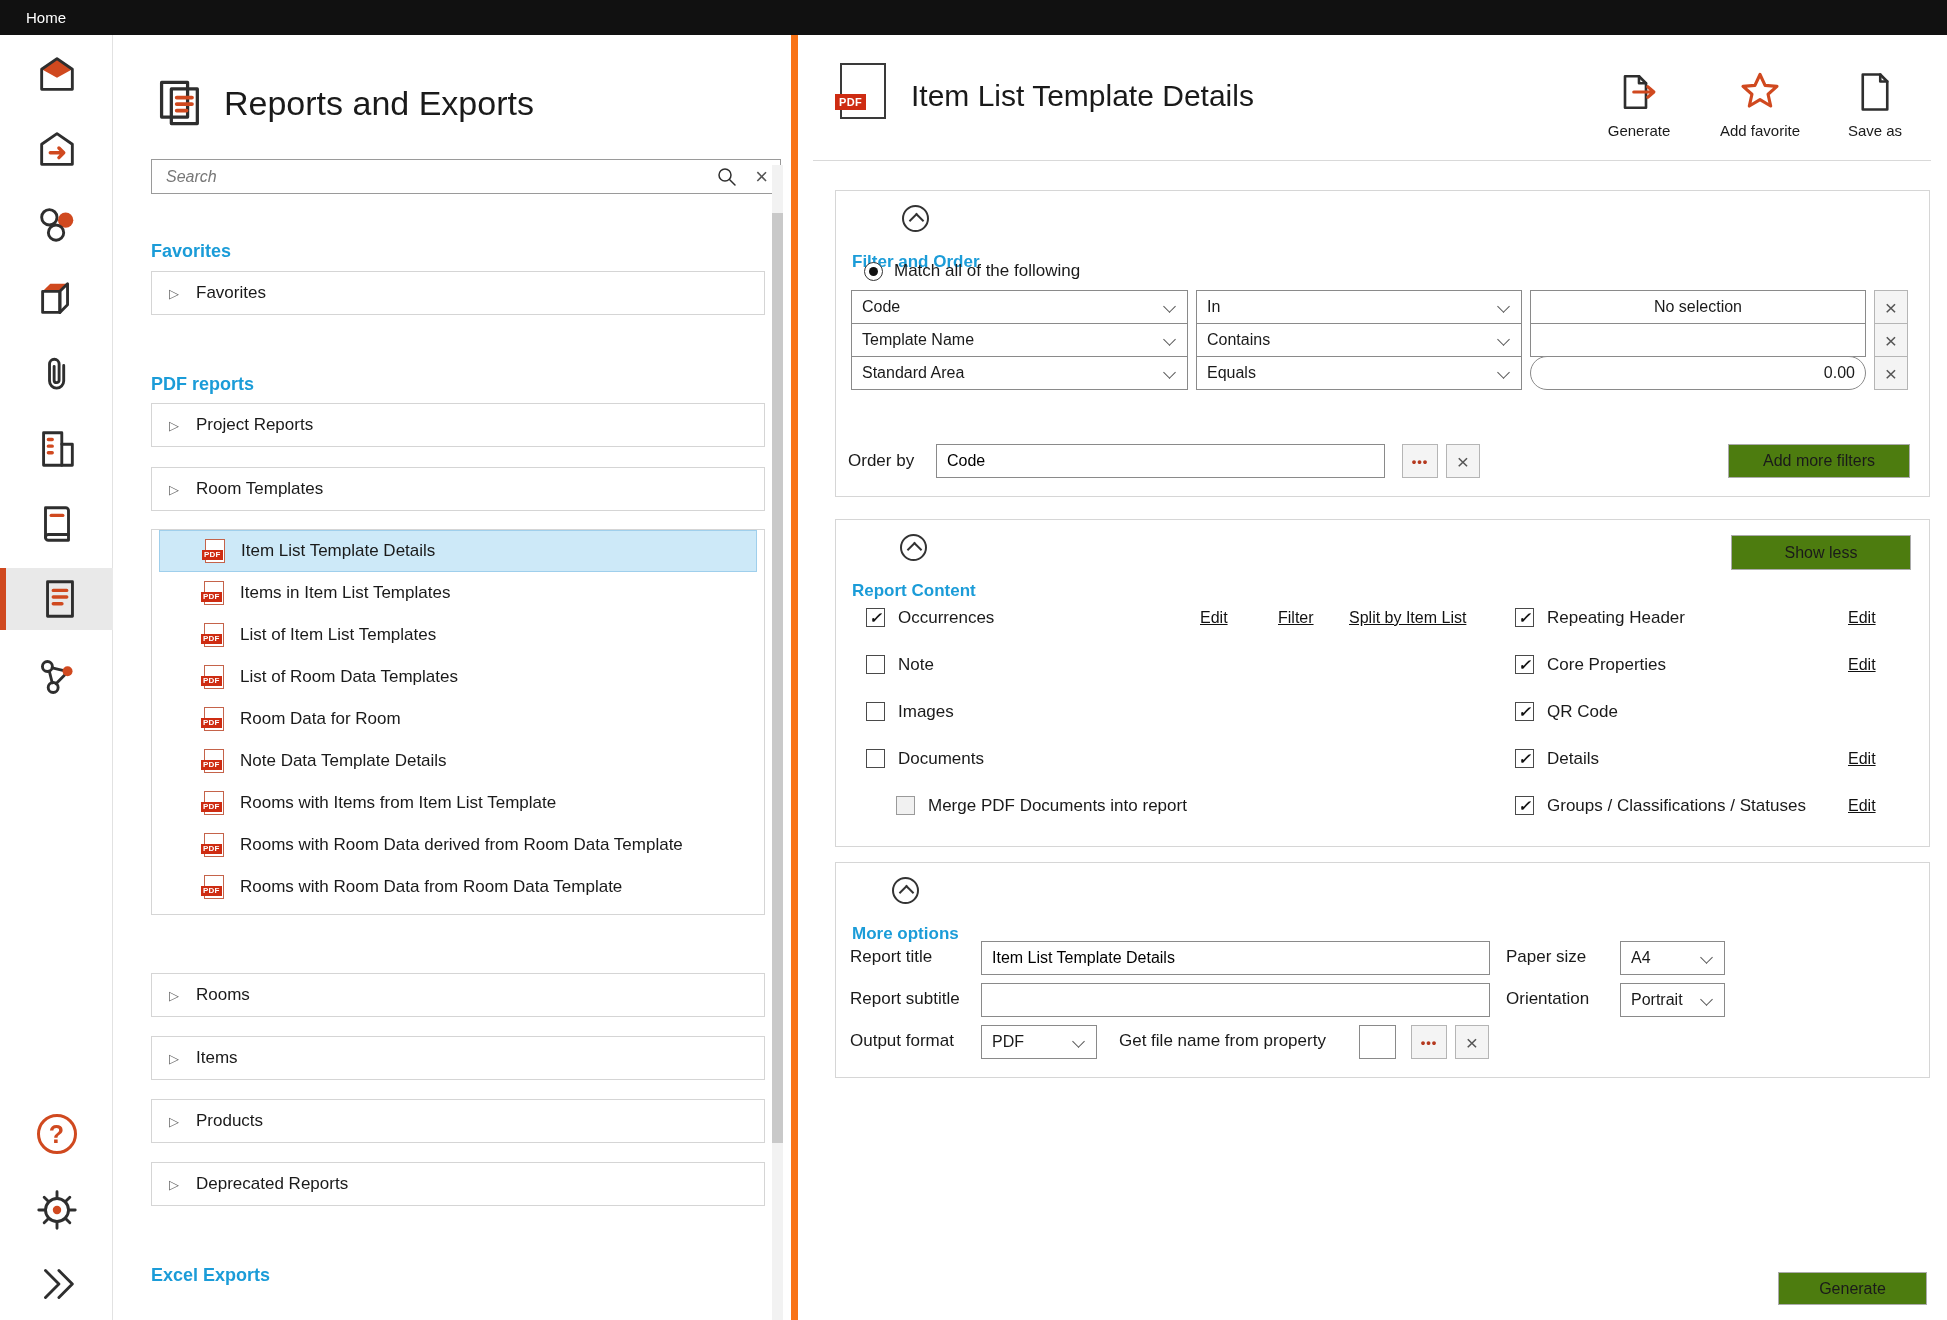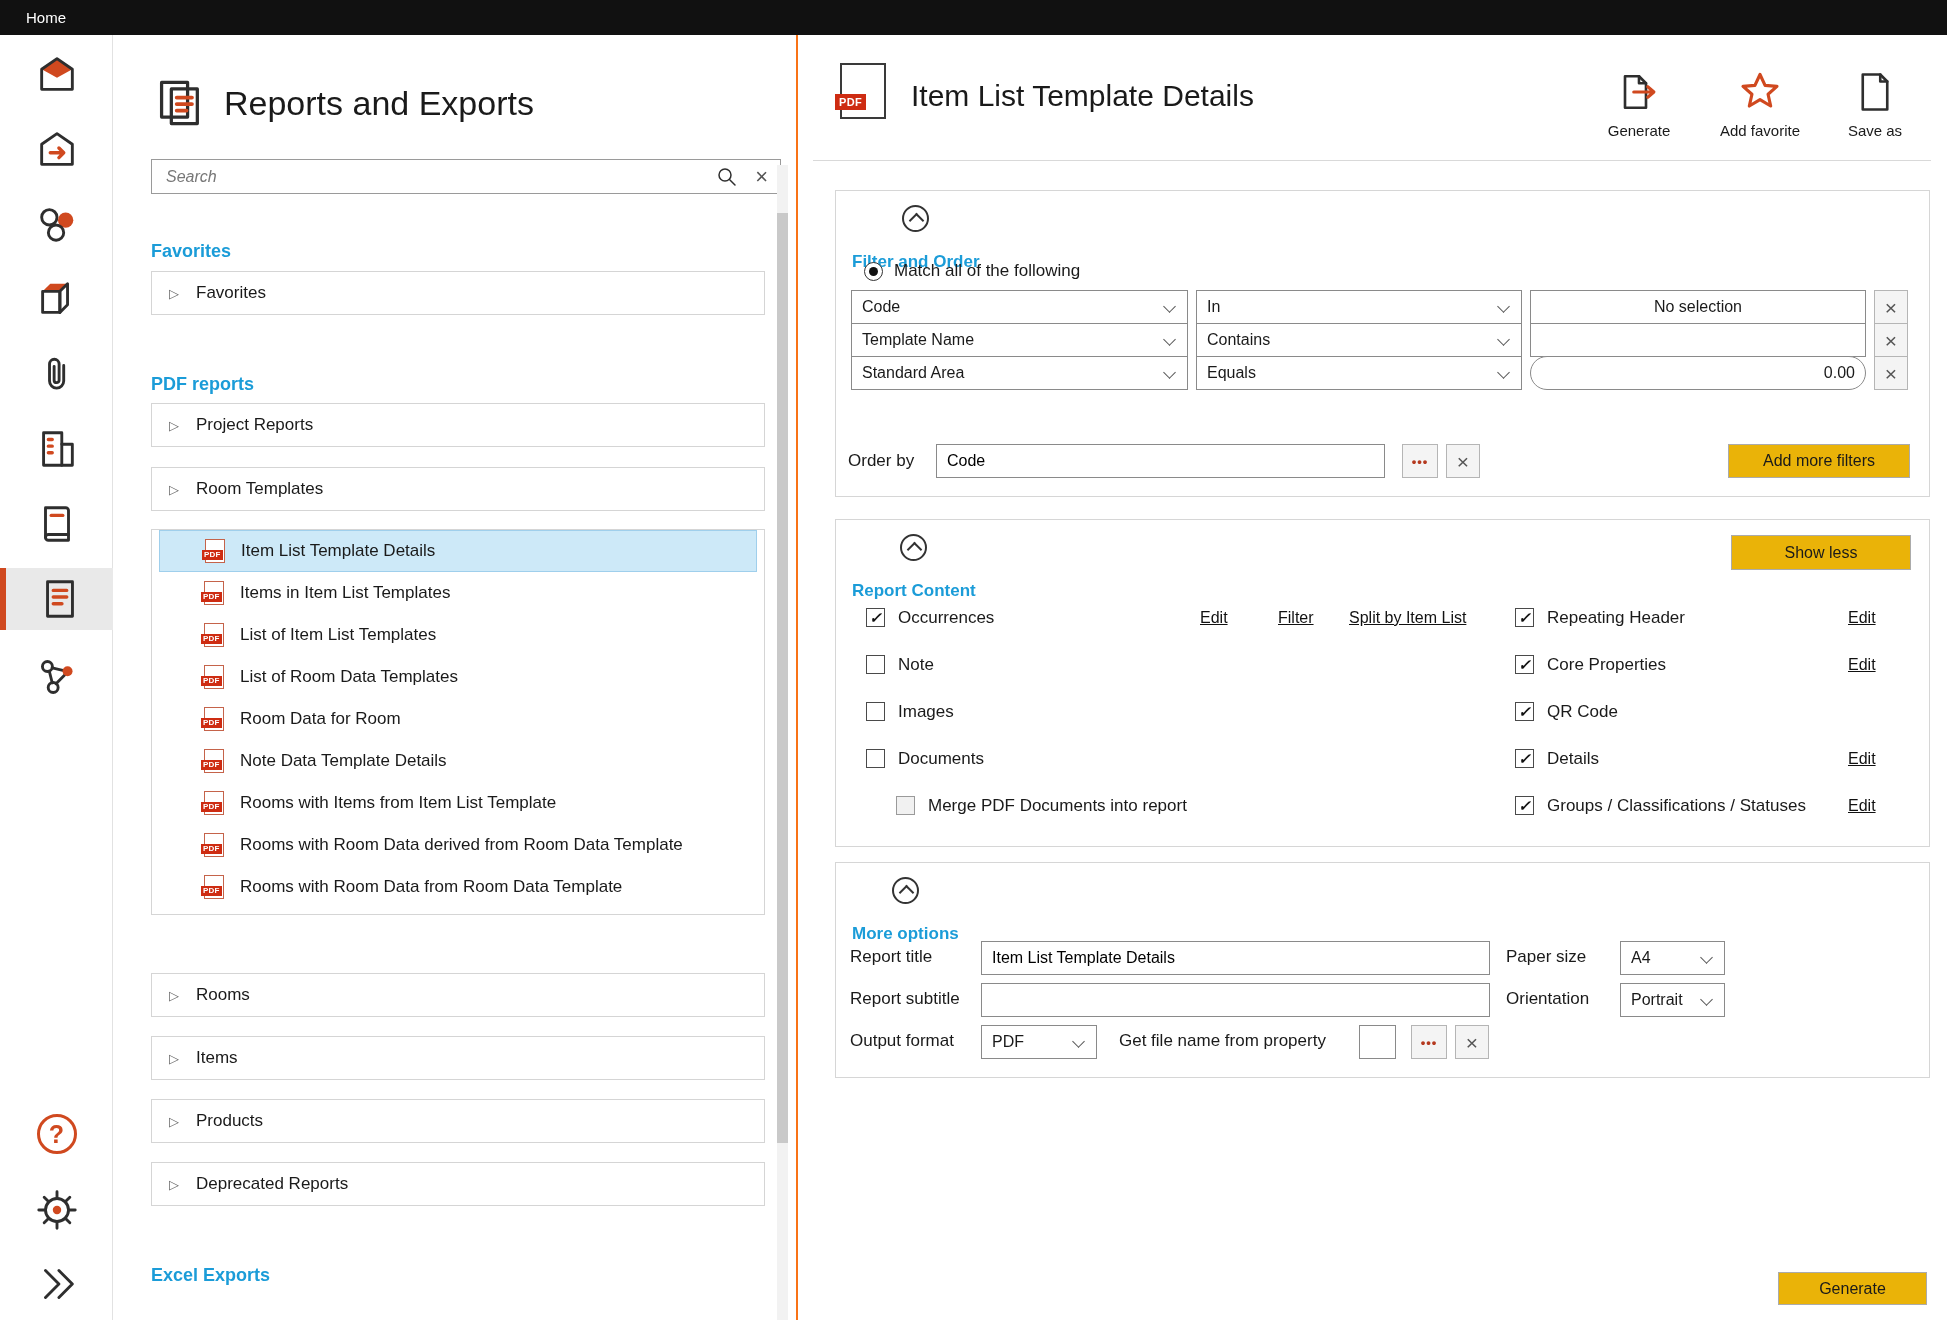--- a/index.html
+++ b/index.html
@@ -13,21 +13,21 @@
   .rail { position:absolute; top:35px; left:0; width:113px; height:1285px; background:#fff; border-right:1px solid #e2e2e2; }
   .rail-item { position:absolute; left:0; width:113px; height:62px; display:flex; align-items:center; justify-content:center; cursor:pointer; }
   .rail-item.active { background:#e9e9e9; border-left:6px solid #d0491f; }
   .rail-item svg { width:46px; height:46px; }
   .ic { stroke:#2e2e2e; fill:none; stroke-width:1.5; stroke-linecap:round; stroke-linejoin:round; }
   .acc { fill:#d0491f; stroke:none; }
   .accs { stroke:#d0491f; fill:none; stroke-width:1.8; stroke-linecap:round; stroke-linejoin:round; }
   .help-circle { width:40px; height:40px; border:3px solid #d0491f; border-radius:50%; color:#d0491f; font-size:25px; font-weight:bold; display:flex; align-items:center; justify-content:center; }
 
   
-  .left-panel { position:absolute; top:35px; left:114px; width:684px; height:1285px; background:#fff; border-right:2px solid #f97316; }
+  .left-panel { position:absolute; top:35px; left:114px; width:684px; height:1285px; background:#fff; border-right:7px solid #f97316; }
   .panel-header { position:absolute; top:42px; left:40px; display:flex; align-items:center; gap:18px; }
   .panel-header svg { width:52px; height:52px; }
   .panel-title { font-size:34px; font-weight:400; }
   .search-box { position:absolute; top:124px; left:37px; width:630px; height:35px; border:1px solid #9a9a9a; display:flex; align-items:center; padding:0 12px 0 14px; gap:16px; background:#fff; }
   .search-box input { flex:1; border:none; outline:none; font-size:16px; font-family:inherit; color:#222; }
   .search-box input::placeholder { font-style:italic; color:#777; }
   .search-box svg { width:24px; height:24px; }
   .search-clear { font-size:22px; color:#555; cursor:pointer; line-height:1; }
   .blue-head { position:absolute; left:37px; color:#1b9cd8; font-weight:bold; font-size:18px; }
   .group-box { position:absolute; left:37px; width:614px; border:1px solid #d5d5d5; background:#fff; }
@@ -68,21 +68,21 @@
   .combo::after { content:""; position:absolute; width:8px; height:8px; border-right:1.6px solid #555; border-bottom:1.6px solid #555; transform:rotate(45deg); right:13px; top:11px; }
   .c1 { width:337px; } .c2 { width:326px; }
   .vfield { border:1px solid #8a8a8a; background:#fff; height:34px; width:336px; display:flex; align-items:center; padding:0 10px; font-size:16px; }
   .vfield.center { justify-content:center; }
   .vfield.right { justify-content:flex-end;border-radius:17px; }
   .xbtn { width:34px; height:34px; border:1px solid #b5b5b5; background:#f4f4f4; display:flex; align-items:center; justify-content:center; font-size:21px; color:#555; cursor:pointer; line-height:1; }
   .dotbtn { width:36px; height:34px; border:1px solid #b5b5b5; background:#f4f4f4; display:flex; align-items:center; justify-content:center; color:#b5391f; font-size:13px; letter-spacing:1px; font-weight:bold; cursor:pointer; }
   .order-row { position:absolute; top:253px; left:0; width:100%; height:34px; }
   .order-label { position:absolute; left:12px; top:7px; font-size:17px; }
   .order-input { position:absolute; left:100px; top:0; width:449px; height:34px; border:1px solid #8a8a8a; padding:0 10px; font-size:16px; font-family:inherit; }
-  .btn { background:#eab308; border:1px solid #ababab; font-size:16px; display:flex; align-items:center; justify-content:center; cursor:pointer; color:#1a1a1a; }
+  .btn { background:#4d7c0f; border:1px solid #ababab; font-size:16px; display:flex; align-items:center; justify-content:center; cursor:pointer; color:#1a1a1a; }
 
   .cb-col { position:absolute; }
   .cb-row { position:relative; height:47px; display:flex; align-items:center; gap:13px; font-size:17px; }
   .cb { width:19px; height:19px; border:1px solid #4a4a4a; background:#fff; display:flex; align-items:center; justify-content:center; font-size:15px; font-weight:bold; color:#111; cursor:pointer; flex:0 0 auto; }
   .cb.disabled { border-color:#9a9a9a; background:#f1f1f1; }
   .lnk { position:absolute; font-size:16px; text-decoration:underline; color:#111; cursor:pointer; }
   .indent { padding-left:30px; }
 
   .opt-label { position:absolute; font-size:17px; }
   .opt-input { position:absolute; height:34px; border:1px solid #8a8a8a; padding:0 10px; font-size:16px; font-family:inherit; }

